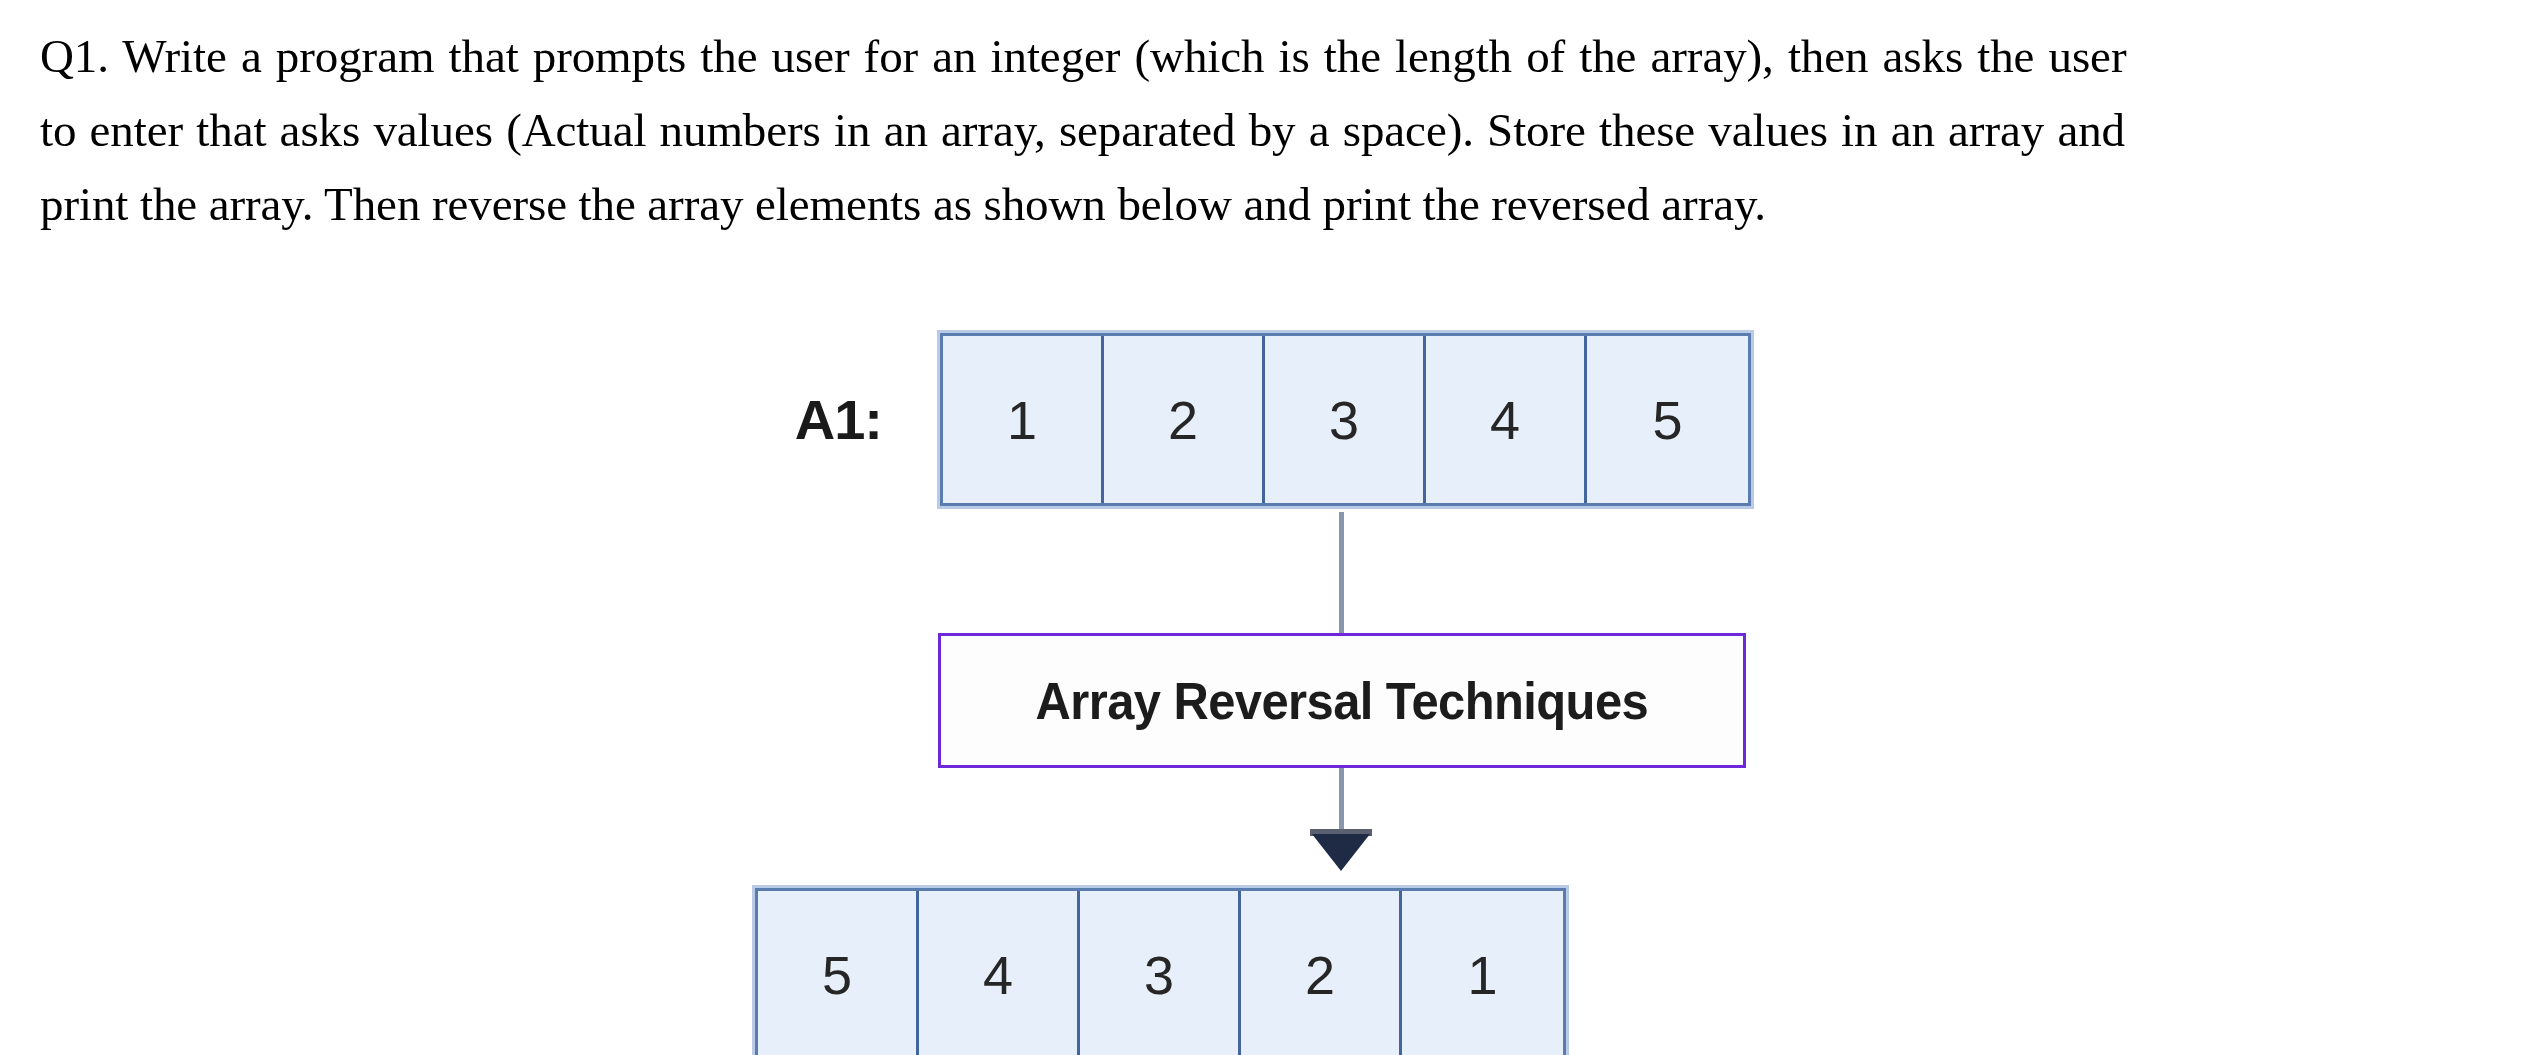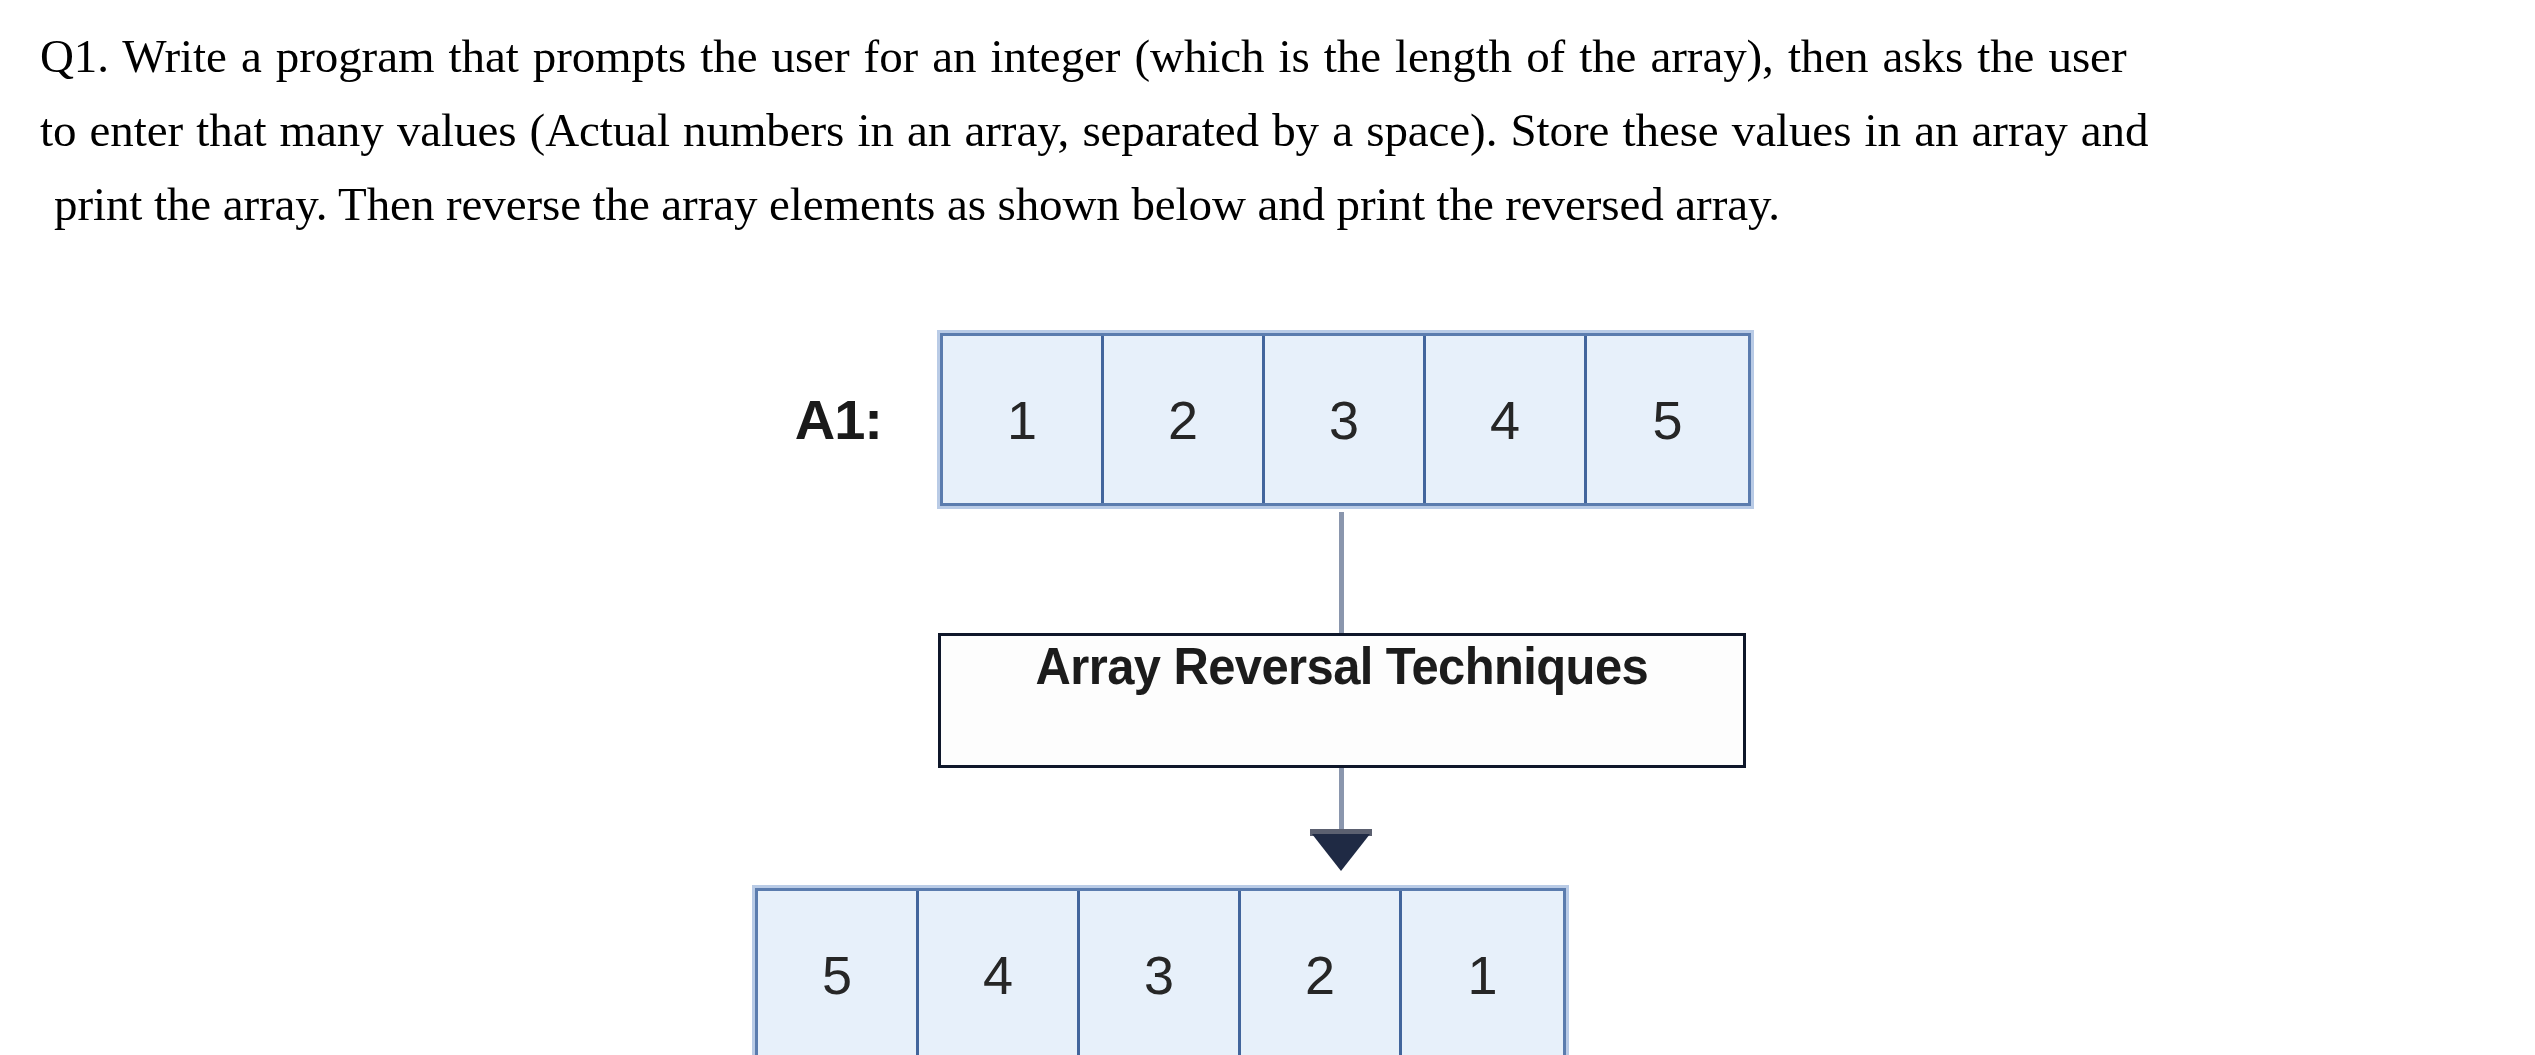--- a/index.html
+++ b/index.html
@@ -27,21 +27,21 @@
     font-family: "Liberation Serif", "DejaVu Serif", serif;
     font-size: 47px;
     line-height: 74px;
     color: #000000;
     white-space: nowrap;
     letter-spacing: -0.1px;
   }
   
   #q-line-1 { word-spacing: 2.5px; }
   #q-line-2 { word-spacing: 1.6px; }
-  #q-line-3 { word-spacing: 0px; margin-left: 14px; }
+  #q-line-3 { word-spacing: 0px; }
 
   
   #diagram {
     position: absolute;
     left: 0;
     top: 0;
     width: 2339px;
     height: 1055px;
     pointer-events: none;
     margin-top: 36px;
@@ -90,24 +90,25 @@
   #array-a1 { left: 755px; top: 297px; }
   #array-a2 { left: 755px; top: 852px; }
 
   
   #technique-box {
     position: absolute;
     left: 938px;
     top: 597px;
     width: 808px;
     height: 135px;
-    border: 3px solid #0f172a;
+    border: 3px solid #6d28d9;
     background: #fdfdfd;
     box-sizing: border-box;
     display: flex;
+    align-items: center;
     justify-content: center;
   }
   #technique-label {
     font-family: "Liberation Sans", "DejaVu Sans", sans-serif;
     font-weight: bold;
     font-size: 52px;
     color: #1c1c1c;
     letter-spacing: -0.6px;
     transform: scaleX(0.94);
   }
@@ -138,21 +139,21 @@
     width: 62px;
     height: 7px;
     background: #5b6070;
   }
 </style>
 </head>
 <body>
 
 <div id="question-block">
   <div class="q-line" id="q-line-1">Q1.  Write a program that prompts the user for an integer (which is the length of the array), then asks the user</div>
-  <div class="q-line" id="q-line-2">to enter that many values (Actual numbers in an array, separated by a space). Store these values in an array and</div>
+  <div class="q-line" id="q-line-2">to enter that asks values (Actual numbers in an array, separated by a space). Store these values in an array and</div>
   <div class="q-line" id="q-line-3">print the array. Then reverse the array elements as shown below and print the reversed array.</div>
 </div>
 
 <div id="diagram">
 
   <div class="array-row" id="array-a1">
     <div class="array-label">A1:</div>
     <div class="array-cells">
       <div class="array-cell">1</div>
       <div class="array-cell">2</div>

